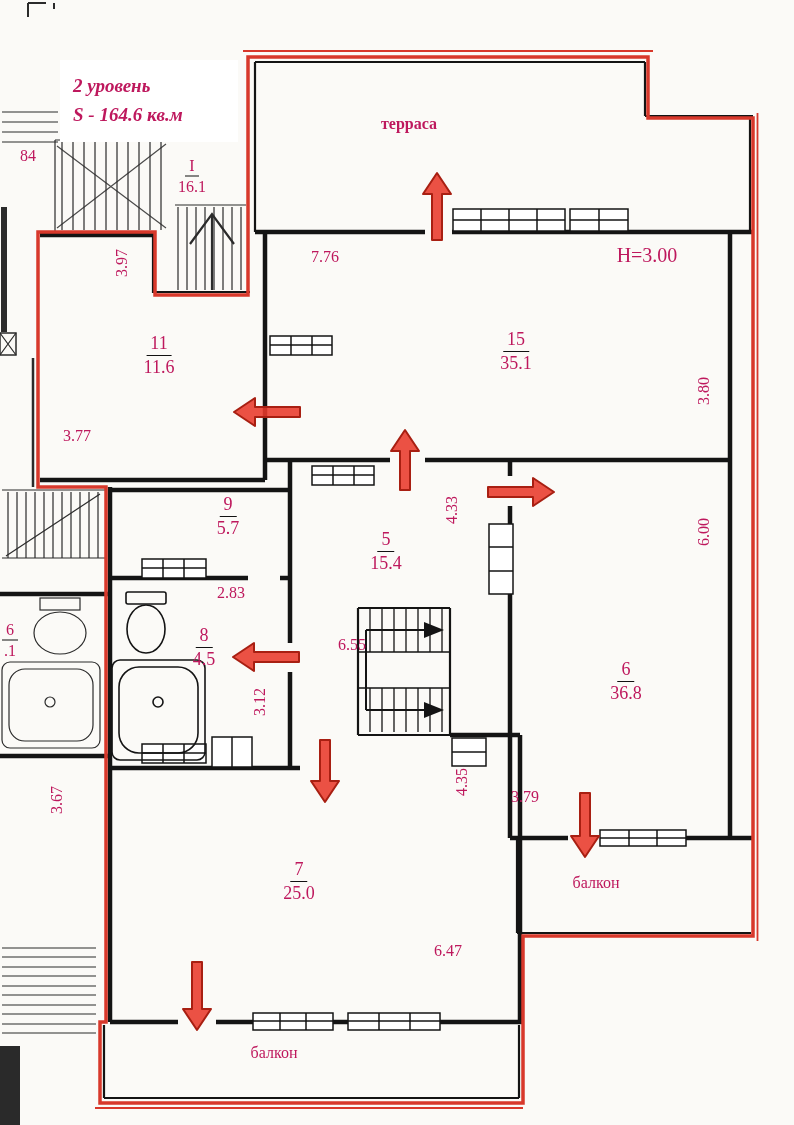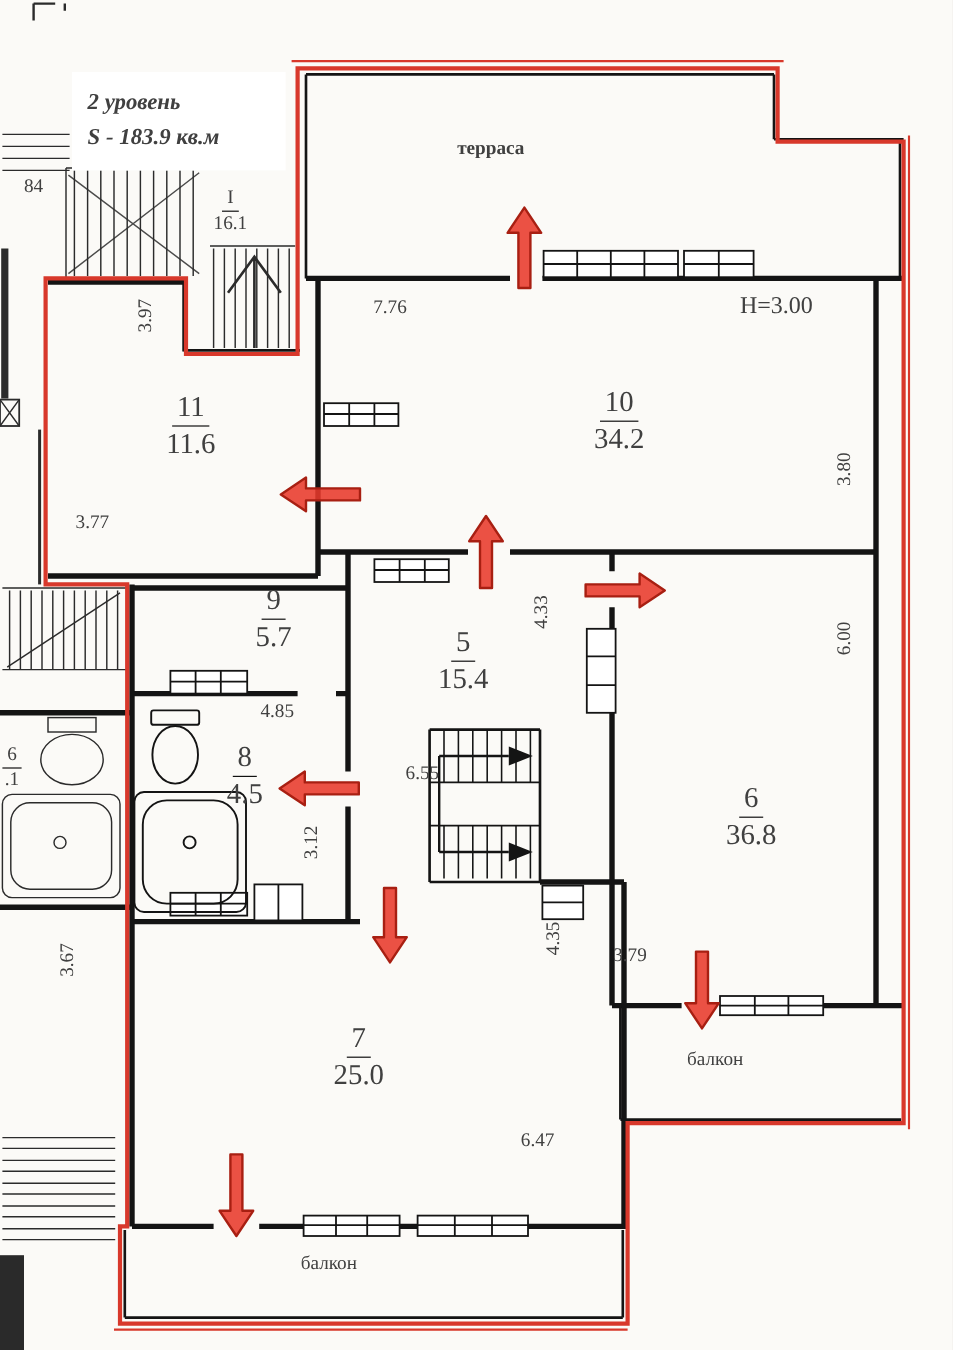--- a/index.html
+++ b/index.html
@@ -1,23 +1,23 @@
 <!DOCTYPE html>
 <html><head>
 <meta charset="utf-8">
 <style>
   html,body{margin:0;padding:0;background:#e9e7e2;}
   .plan{position:relative;width:794px;height:1125px;background:#fbfaf7;overflow:hidden;
-        font-family:"Liberation Serif",serif;color:#404040;}
+        font-family:"Liberation Serif",serif;color:#be185d;}
   .plan svg{position:absolute;left:0;top:0;}
   .lbl{position:absolute;transform:translate(-50%,-50%);font-size:16px;white-space:nowrap;line-height:1.1;}
   .lbl.v{transform:translate(-50%,-50%) rotate(-90deg);}
   .lbl.b{font-weight:bold;}
   .room-label{position:absolute;transform:translate(-50%,-50%);display:flex;flex-direction:column;
-              align-items:center;font-size:24px;line-height:1.25;}
+              align-items:center;font-size:18px;line-height:1.25;}
   .room-label .num{border-bottom:1.5px solid #111;padding:0 4px;}
   .title-box{position:absolute;left:60px;top:60px;width:178px;height:82px;background:#ffffff;
              font-weight:bold;font-style:italic;font-size:19px;padding:15px 0 0 13px;box-sizing:border-box;}
   .title-box div{margin-bottom:7px;}
 </style>
 </head>
 <body>
 
 <div class="plan">
 
@@ -169,35 +169,35 @@
     <path d="M554,492 L533,478 L533,487 L488,487 L488,497 L533,497 L533,506 Z"></path>
     <path d="M233,657 L254,643 L254,652 L299,652 L299,662 L254,662 L254,671 Z"></path>
     <path d="M325,802 L311,781 L320,781 L320,740 L330,740 L330,781 L339,781 Z"></path>
     <path d="M585,857 L571,836 L580,836 L580,793 L590,793 L590,836 L599,836 Z"></path>
     <path d="M197,1030 L183,1009 L192,1009 L192,962 L202,962 L202,1009 L211,1009 Z"></path>
   </g>
 </svg>
 
 <div class="title-box">
   <div>2 уровень</div>
-  <div>S - 183.9 кв.м</div>
+  <div>S - 164.6 кв.м</div>
 </div>
 
 <div class="lbl b" style="left:409px;top:124px">терраса</div>
 <div class="lbl" style="left:647px;top:255px;font-size:20px">H=3.00</div>
 <div class="lbl" style="left:596px;top:883px">балкон</div>
 <div class="lbl" style="left:274px;top:1053px">балкон</div>
 
 <div class="room-label" style="left:159px;top:355px">
   <span class="num">11</span>
   <span class="area">11.6</span>
 </div>
 <div class="room-label" style="left:516px;top:351px">
-  <span class="num">10</span>
-  <span class="area">34.2</span>
+  <span class="num">15</span>
+  <span class="area">35.1</span>
 </div>
 <div class="room-label" style="left:228px;top:516px">
   <span class="num">9</span>
   <span class="area">5.7</span>
 </div>
 <div class="room-label" style="left:386px;top:551px">
   <span class="num">5</span>
   <span class="area">15.4</span>
 </div>
 <div class="room-label" style="left:204px;top:647px">
@@ -212,21 +212,21 @@
   <span class="num">7</span>
   <span class="area">25.0</span>
 </div>
 
 <div class="lbl v" style="left:122px;top:263px">3.97</div>
 <div class="lbl" style="left:325px;top:257px">7.76</div>
 <div class="lbl v" style="left:704px;top:391px">3.80</div>
 <div class="lbl" style="left:77px;top:436px">3.77</div>
 <div class="lbl v" style="left:452px;top:510px">4.33</div>
 <div class="lbl v" style="left:704px;top:532px">6.00</div>
-<div class="lbl" style="left:231px;top:593px">4.85</div>
+<div class="lbl" style="left:231px;top:593px">2.83</div>
 <div class="lbl" style="left:352px;top:645px">6.55</div>
 <div class="lbl v" style="left:260px;top:702px">3.12</div>
 <div class="lbl v" style="left:462px;top:782px">4.35</div>
 <div class="lbl" style="left:525px;top:797px">3.79</div>
 <div class="lbl v" style="left:57px;top:800px">3.67</div>
 <div class="lbl" style="left:448px;top:951px">6.47</div>
 
 <div class="lbl" style="left:28px;top:156px">84</div>
 <div class="room-label" style="left:192px;top:176px;font-size:16px">
   <span class="num">I</span>

